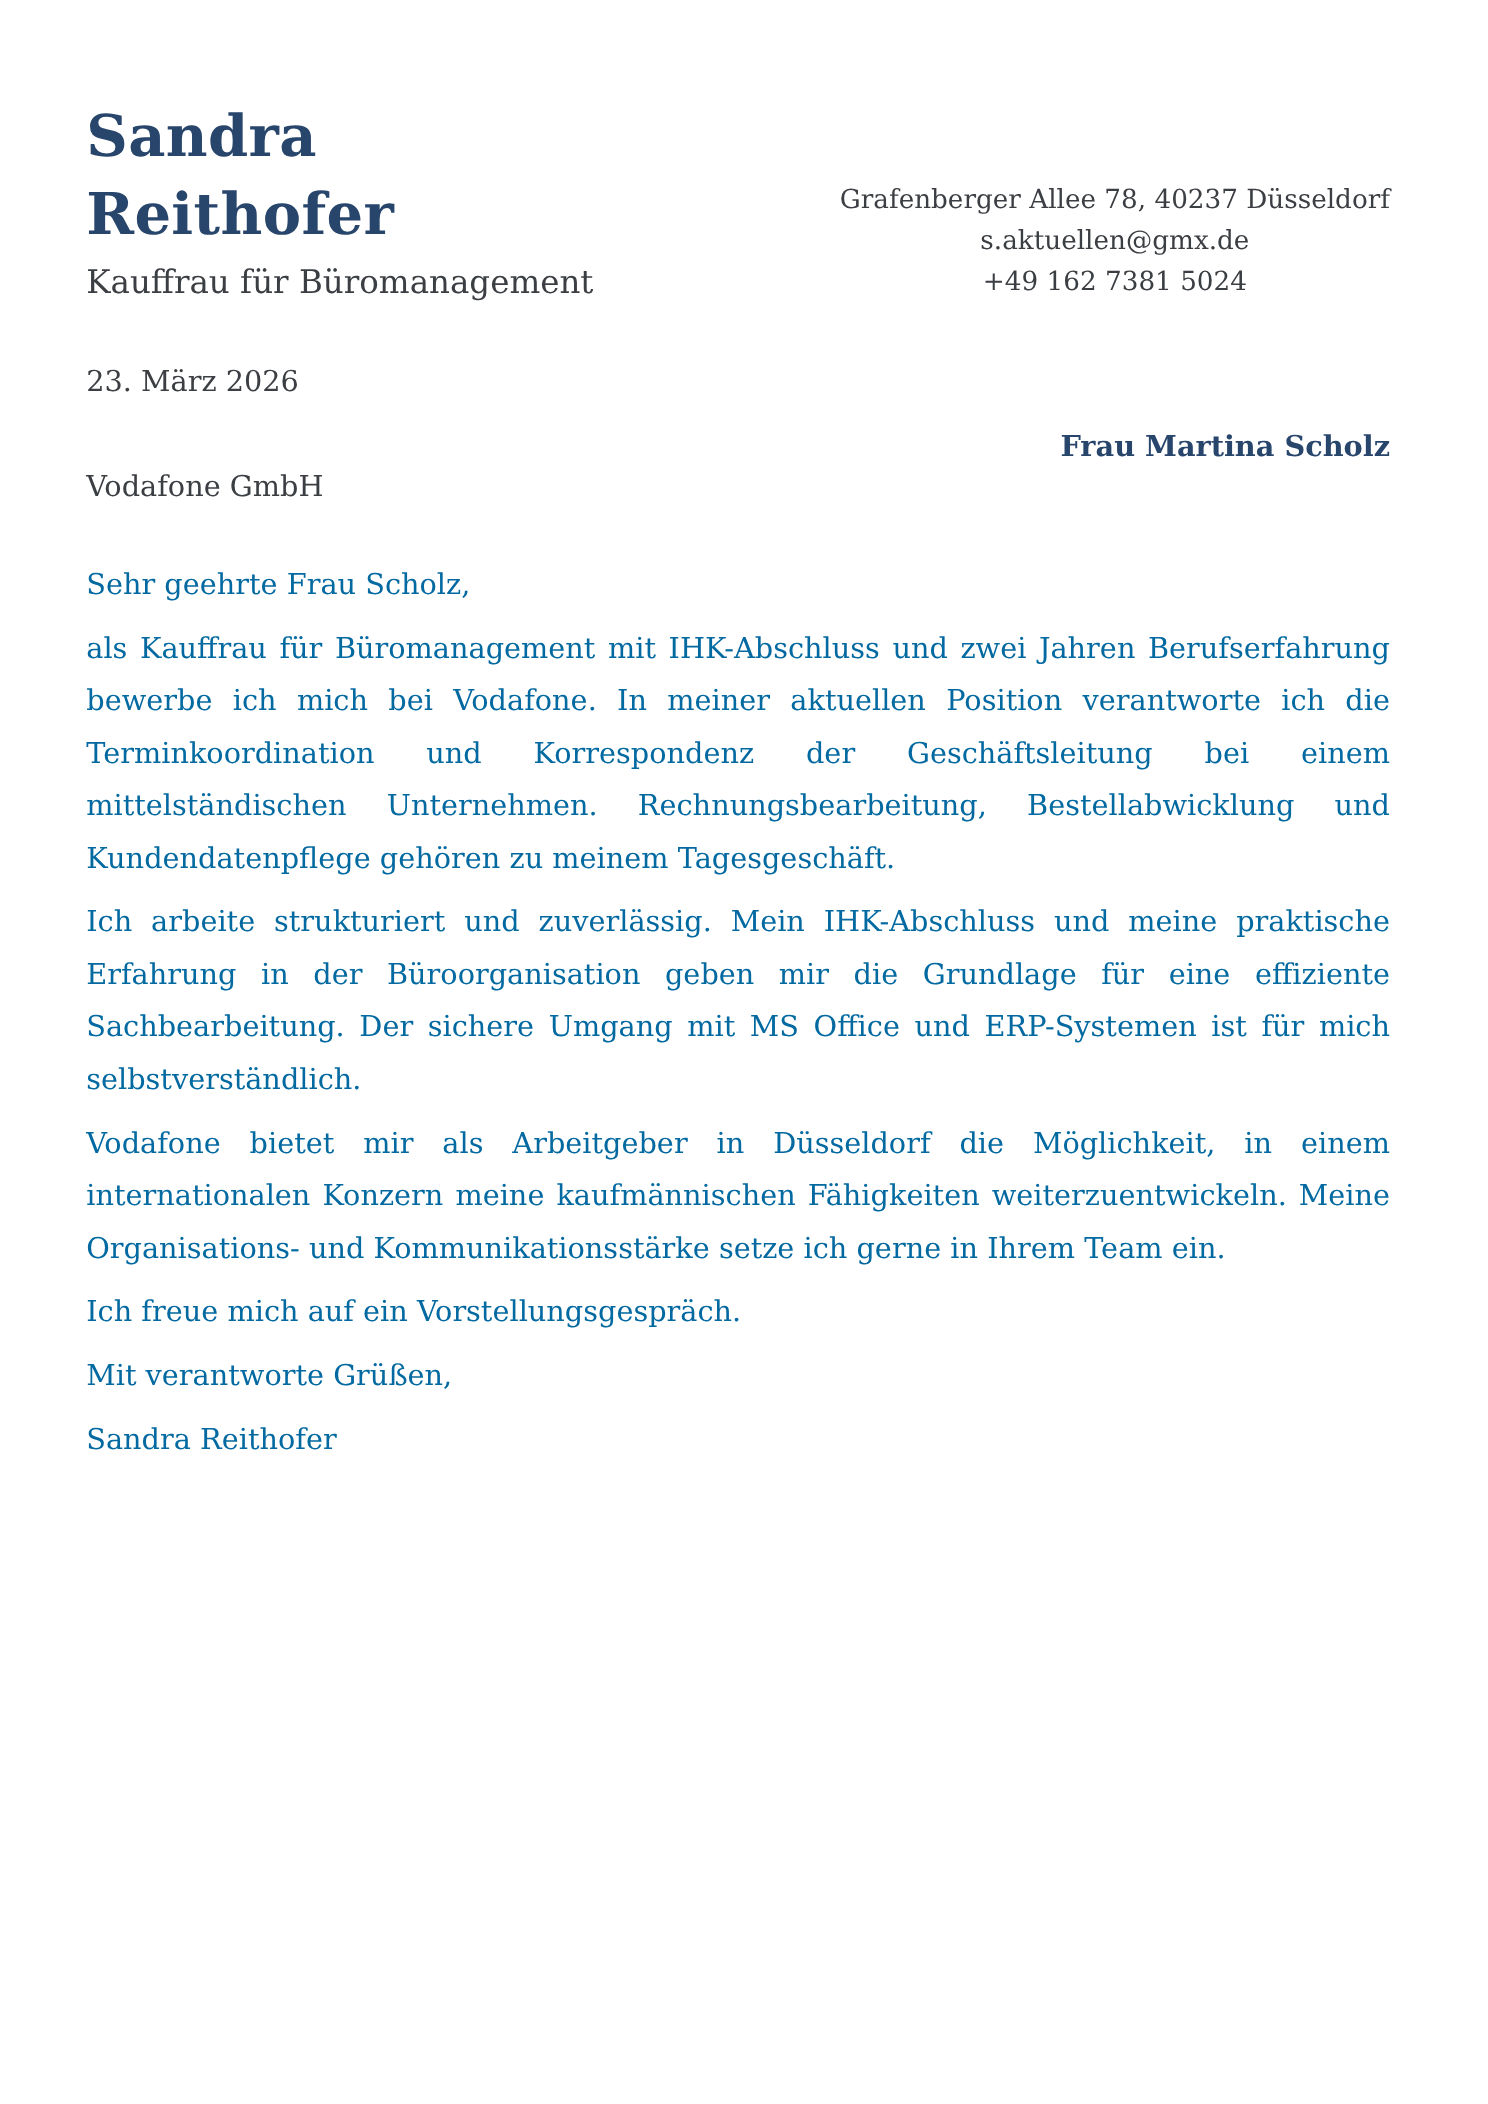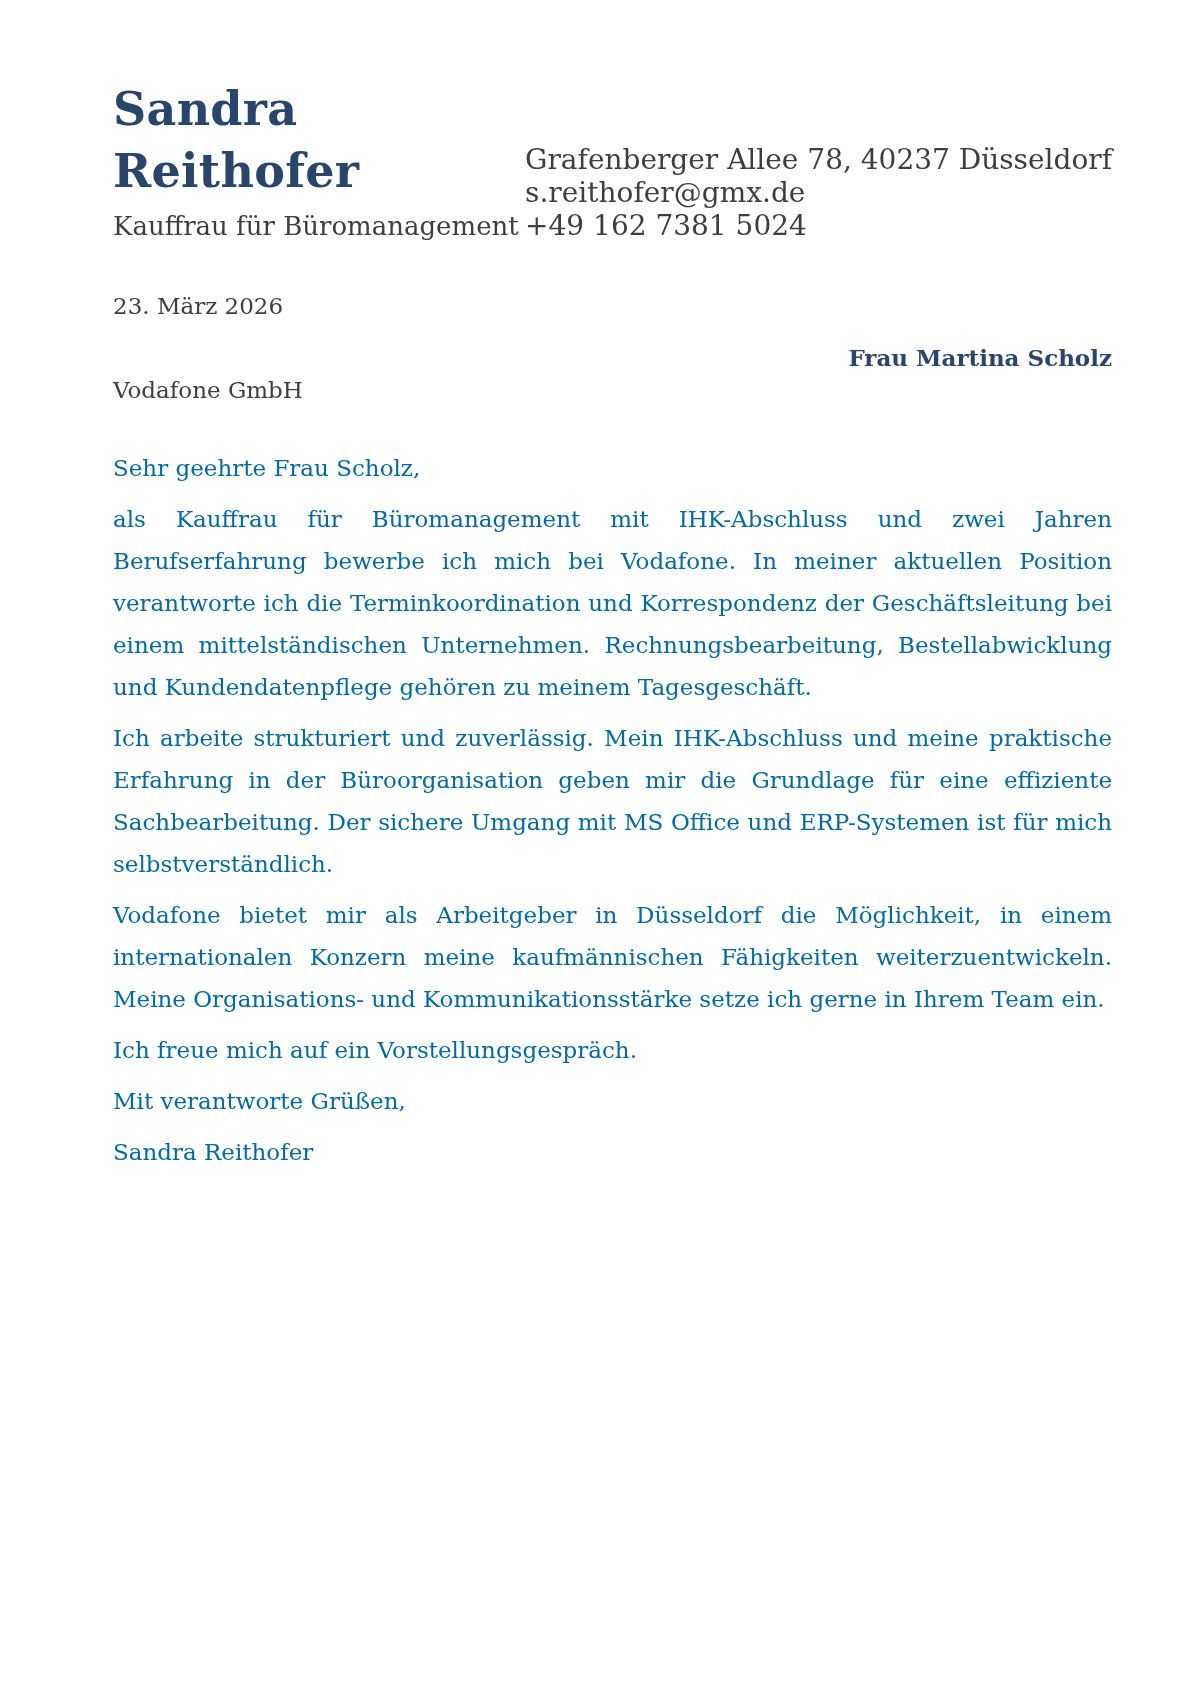--- a/index.html
+++ b/index.html
@@ -7,21 +7,21 @@
 
   html, body {
     background: #ffffff;
   }
 
   .page {
     position: relative;
     width: 1190px;
     height: 1396px;
     background: #ffffff;
-    padding: 78px 78px 0 113px;
+    padding: 78px 78px 0 69px;
     overflow: hidden;
     font-family: "DejaVu Serif", serif;
     color: #3b3e42;
   }
 
   
   .header {
     display: flex;
     justify-content: space-between;
     align-items: flex-end;
@@ -37,22 +37,22 @@
   .name .name-line { display: block; }
 
   .subtitle {
     margin-top: 8px;
     font-size: 26px;
     line-height: 32px;
     color: #3b3e42;
   }
 
   .contact {
-    text-align: left;
-    font-size: 28px;
+    text-align: center;
+    font-size: 21px;
     line-height: 33px;
     color: #3b3e42;
     white-space: nowrap;
   }
 
   
   .date {
     margin-top: 48px;
     font-size: 23px;
     line-height: 33px;
@@ -90,21 +90,21 @@
     <div class="identity">
       <h1 class="name">
         <span class="name-line">Sandra</span>
         <span class="name-line">Reithofer</span>
       </h1>
       <div class="subtitle">Kauffrau für Büromanagement</div>
     </div>
 
     <div class="contact">
       <div>Grafenberger Allee 78, 40237 Düsseldorf</div>
-      <div>s.reithofer@gmx.de</div>
+      <div>s.aktuellen@gmx.de</div>
       <div>+49 162 7381 5024</div>
     </div>
   </header>
 
   <div class="date">23. März 2026</div>
 
   <div class="recipient">
     <div class="recipient-name">Frau Martina Scholz</div>
     <div class="recipient-company">Vodafone GmbH</div>
   </div>

